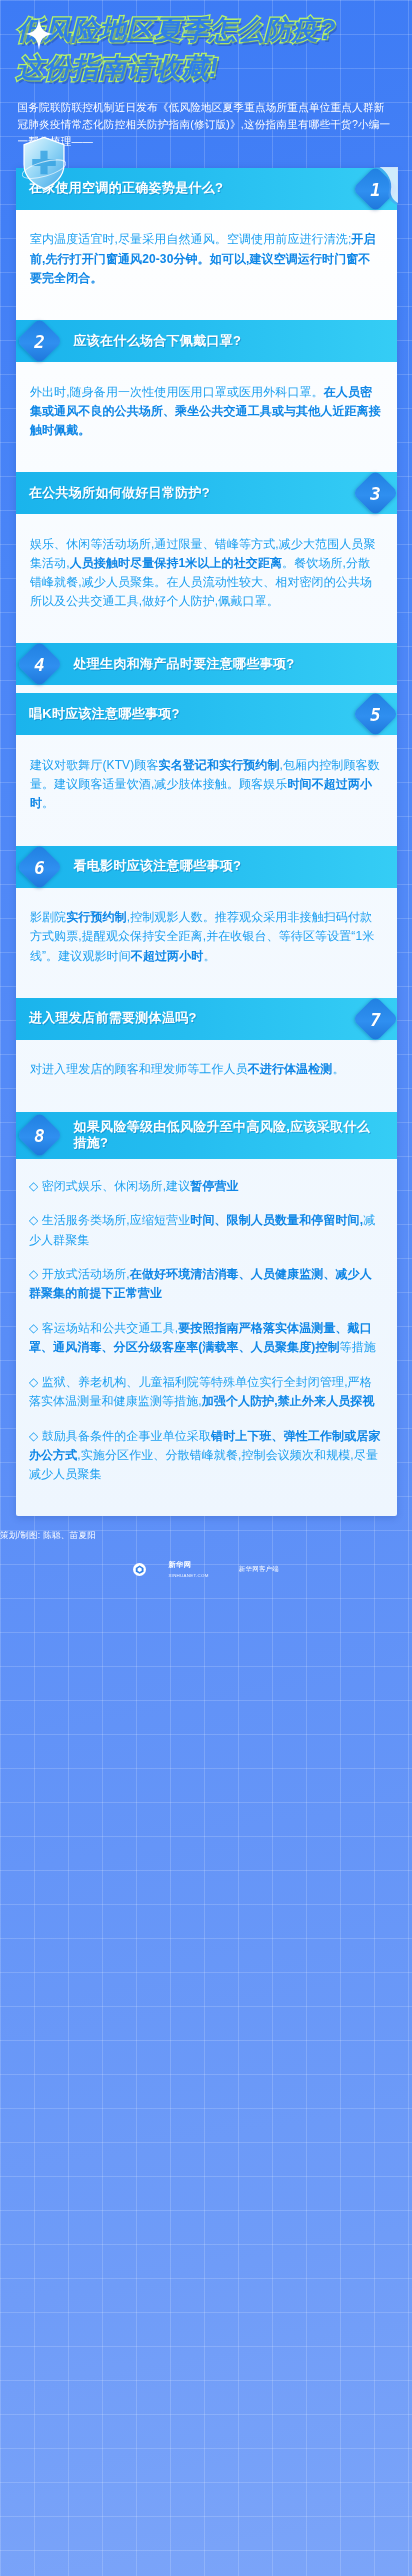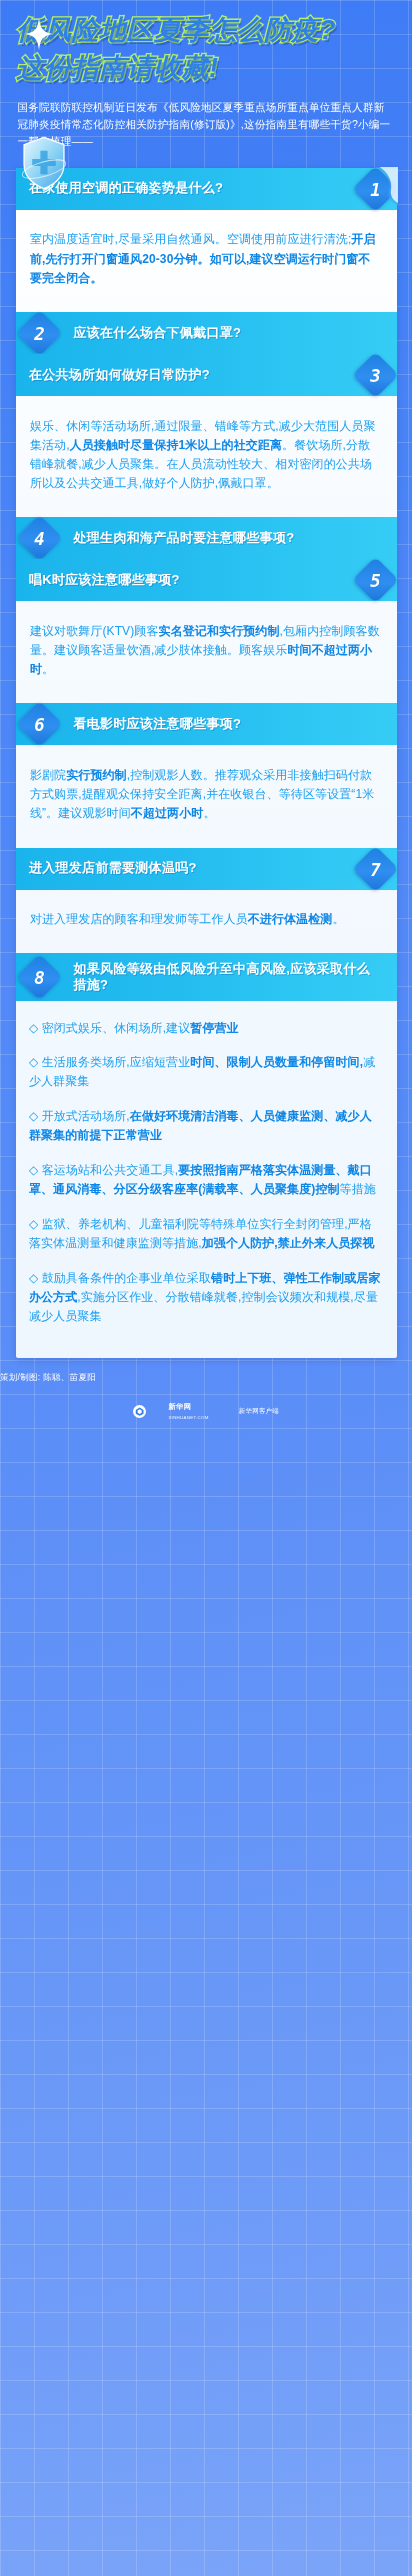--- a/index.html
+++ b/index.html
@@ -53,21 +53,21 @@
   }
   .corner-curl {
     position:absolute; right:-1px; top:-1px; width:40px; height:38px; overflow:hidden; z-index:5;
   }
 
   
   .sec { position:relative; }
   .hdr {
     position:relative; display:flex; align-items:center; min-height:42px;
     background:linear-gradient(90deg,#1ab4ec 0%,#25bdf0 45%,#35cdf5 100%);
-    margin:0 0 0 0;
+    margin:8px 0 0 0;
   }
   .hdr.right-num { padding:7.2px 49px 7.2px 13.4px; justify-content:flex-start; }
   .hdr.left-num  { padding:7.2px 13.4px 7.2px 58px; justify-content:flex-start; }
   .hdr-title {
     color:#ffffff; font-size:13px; font-weight:bold; line-height:1.28;
     text-shadow:1px 1px 0 rgba(10,80,160,.30); letter-spacing:0.3px;
   }
   .badge {
     position:absolute; top:50%; transform:translateY(-50%) rotate(45deg);
     width:33px; height:33px; border-radius:6.7px;
@@ -177,20 +177,23 @@
       </div>
     </div>
 
     <div class="sec">
       <div class="hdr left-num">
         <div class="badge">
             <span>2</span>
           </div>
         <div class="hdr-title">应该在什么场合下佩戴口罩?</div>
       </div>
+      <div class="body">
+        <span>外出时,随身备用一次性使用医用口罩或医用外科口罩。</span><b>在人员密集或通风不良的公共场所、乘坐公共交通工具或与其他人近距离接触时佩戴。</b>
+      </div>
     </div>
 
     <div class="sec">
       <div class="hdr right-num">
         <div class="hdr-title">在公共场所如何做好日常防护?</div>
         <div class="badge">
             <span>3</span>
           </div>
       </div>
       <div class="body">

